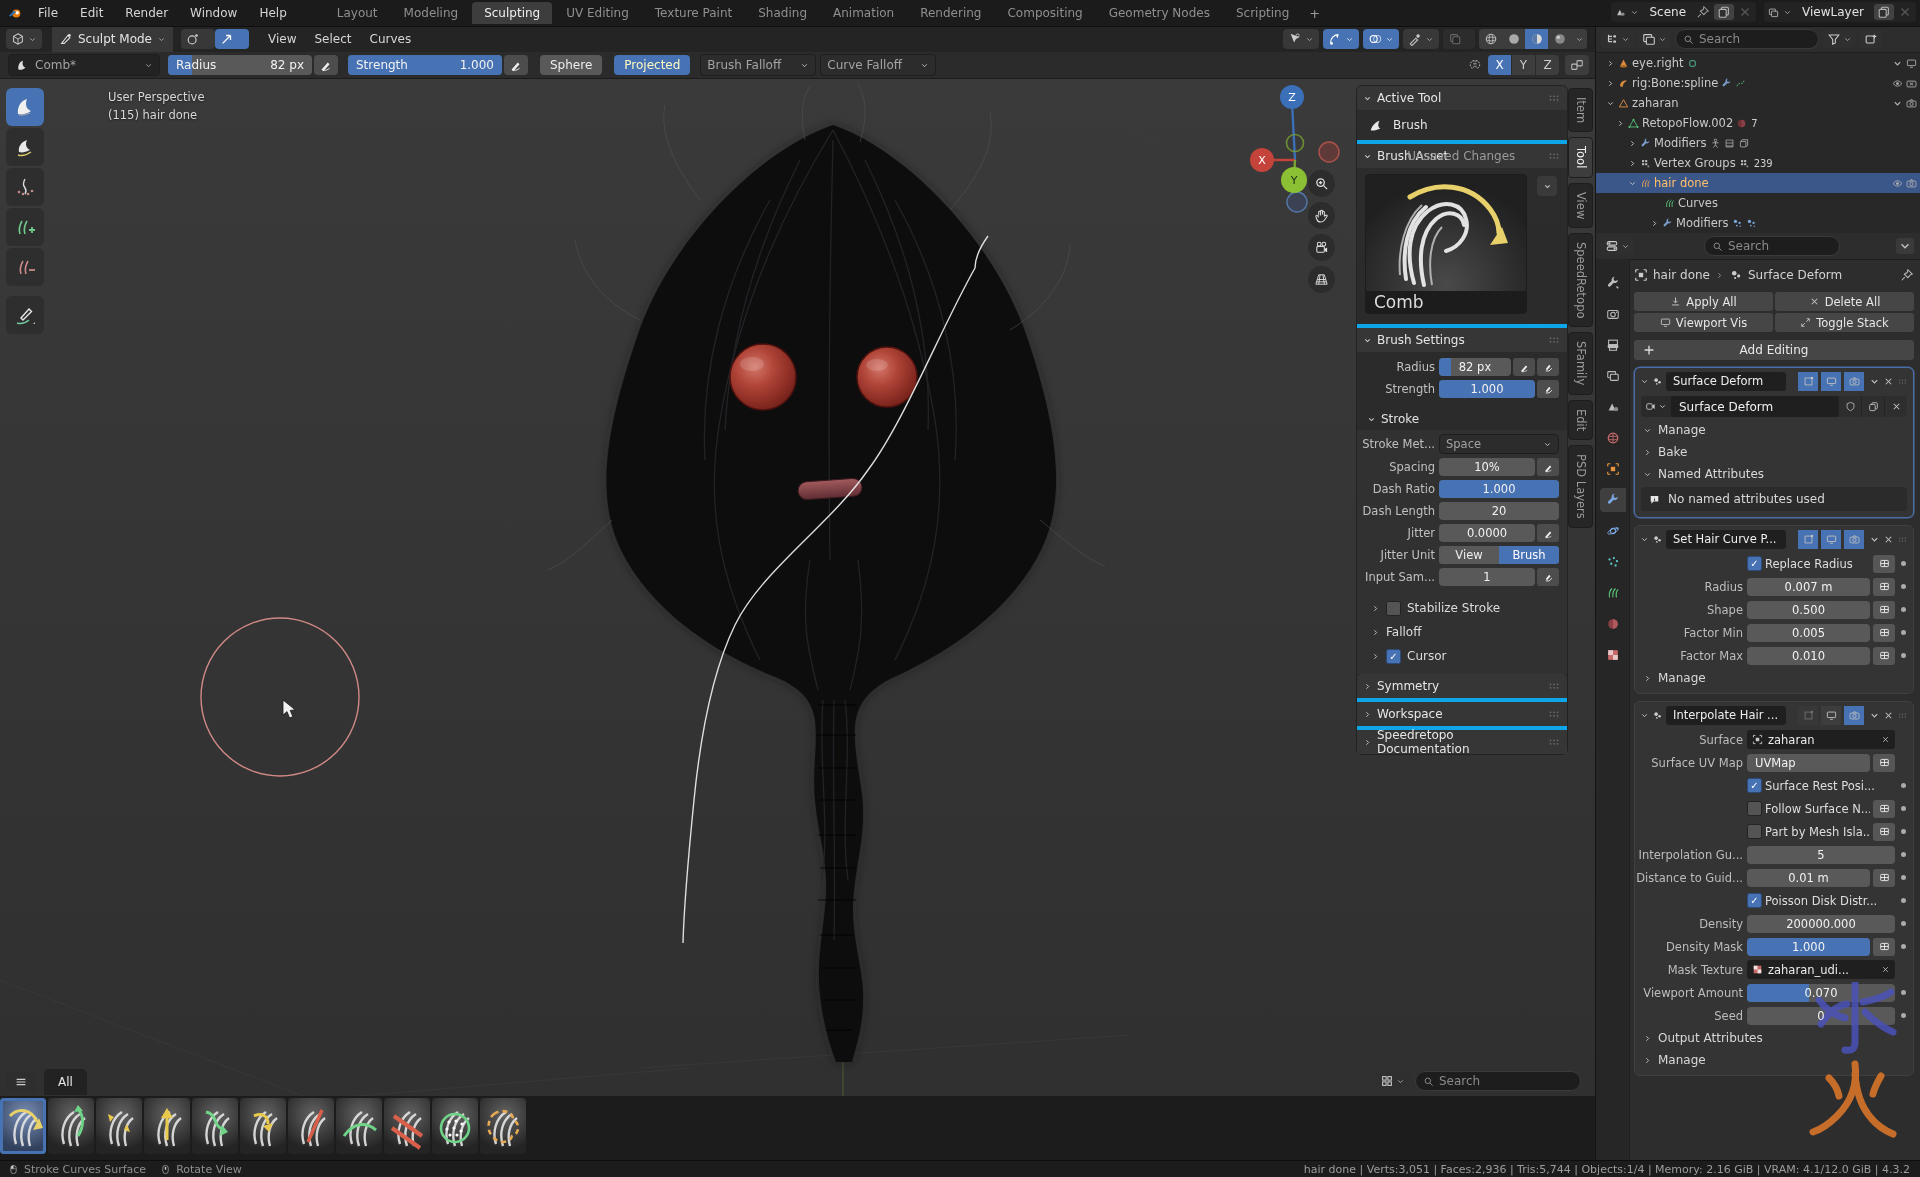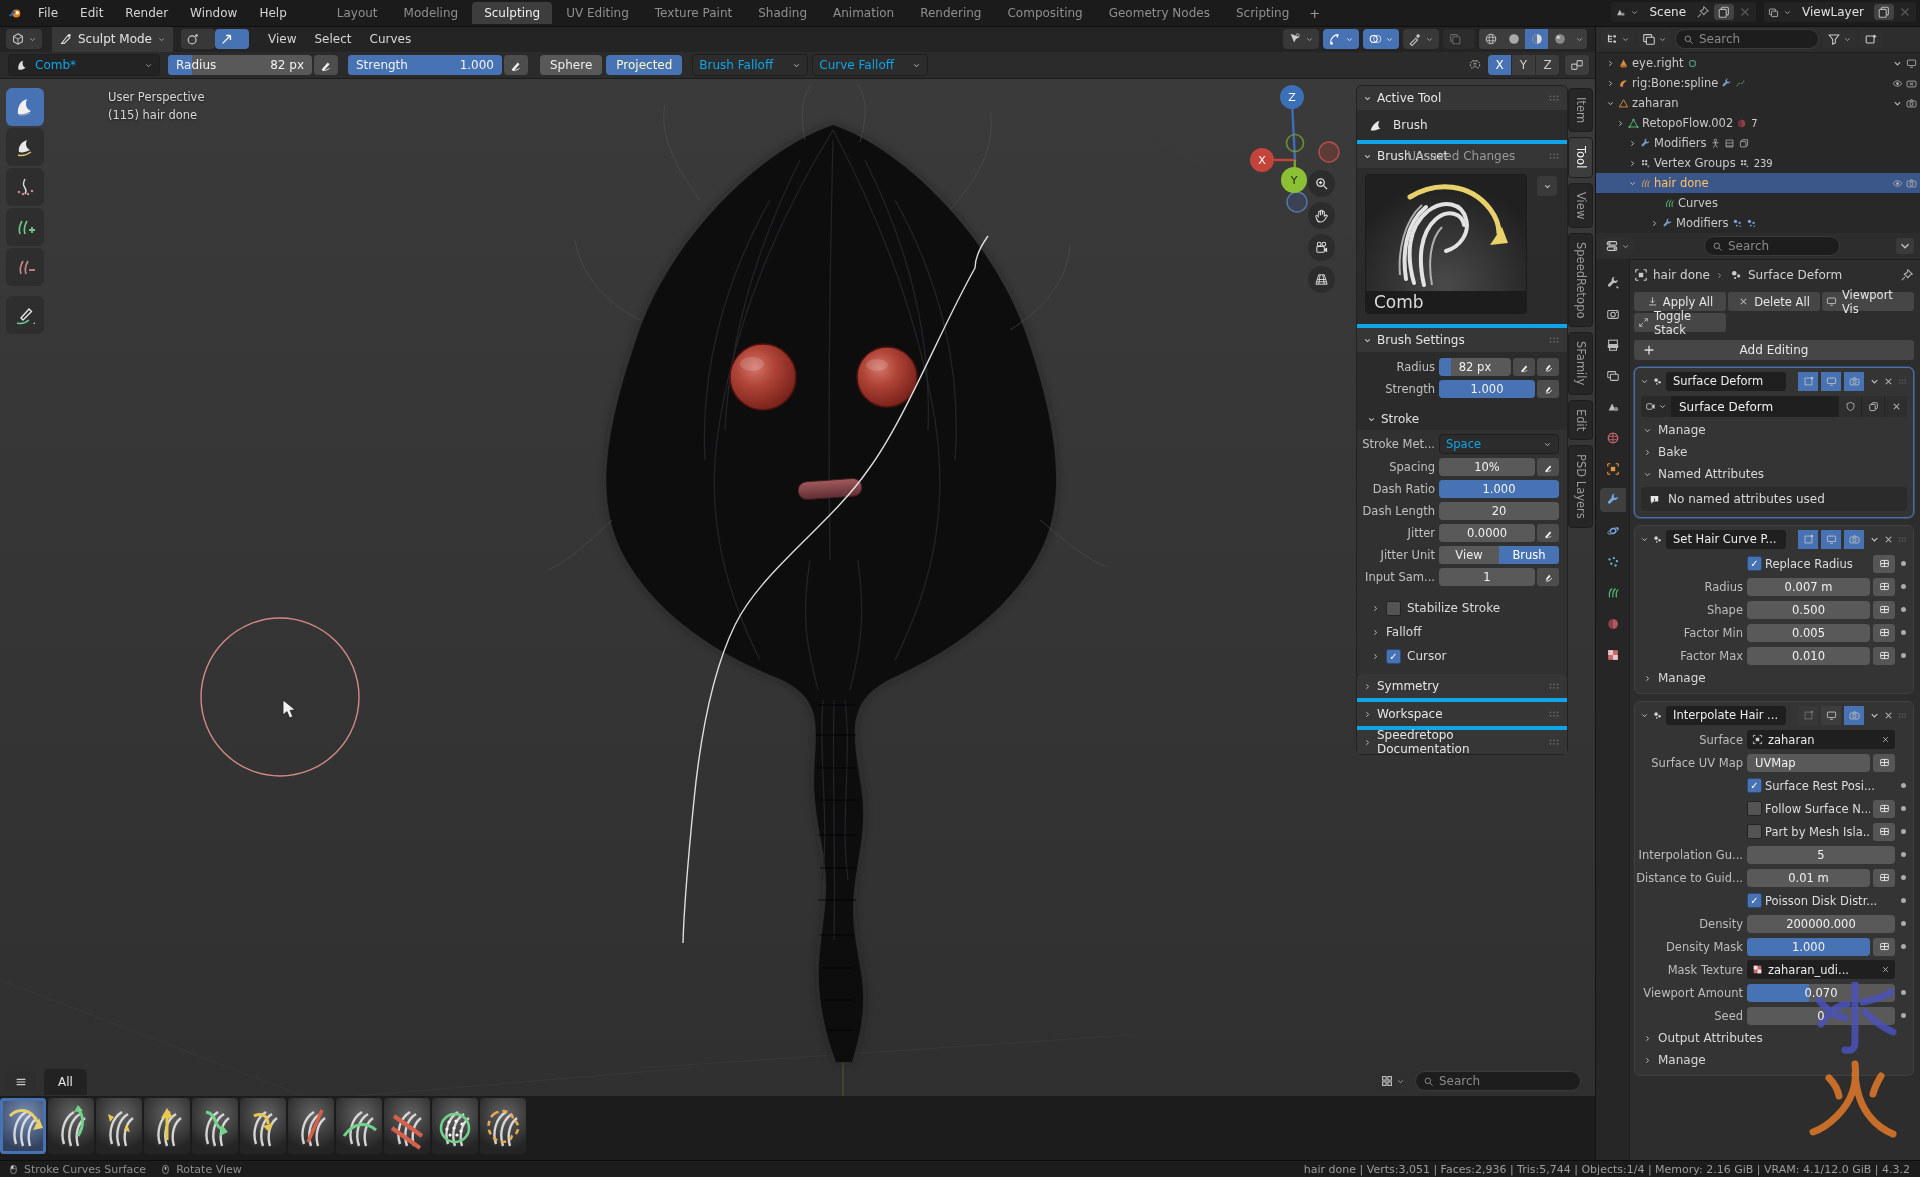--- a/index.html
+++ b/index.html
@@ -29,21 +29,21 @@
   #tool-header{position:absolute;left:0;top:52px;width:1595px;height:26px;background:#2b2b2b;border-bottom:1px solid #1c1c1c;display:flex;align-items:center;z-index:25;}
   .hbtn{display:flex;align-items:center;gap:3px;background:#383838;border-radius:4px;height:20px;padding:0 5px;}
   .hbtn.blue{background:#4772b3;color:#fff}
   .hmenu{padding:3px 9px;color:#d6d6d6;border-radius:4px}
   .pill{display:flex;align-items:center;gap:5px;background:#383838;border-radius:4px;height:36px;padding:0 7px;color:#e4e4e4;}
   .slider{position:relative;height:20px;background:#595959;border-radius:4px;overflow:hidden;display:flex;align-items:center;justify-content:space-between;padding:0 8px;color:#f2f2f2;}
   .slider .fill{position:absolute;left:0;top:0;bottom:0;background:#4772b3;}
   .slider span{position:relative;z-index:1}
   .tbtn{height:20px;display:flex;align-items:center;justify-content:center;background:#595959;border-radius:4px;color:#eee;padding:0 10px;}
   .tbtn.blue{background:#4772b3;color:#fef9c3}
-  .drop{display:flex;align-items:center;justify-content:space-between;background:#2c2c2c;border:1px solid #1e1e1e;border-radius:4px;height:20px;padding:0 6px;color:#0ea5e9;gap:6px}
+  .drop{display:flex;align-items:center;justify-content:space-between;background:#2c2c2c;border:1px solid #1e1e1e;border-radius:4px;height:20px;padding:0 6px;color:#a3a3a3;gap:6px}
   .iconbtn{width:24px;height:20px;background:#4d4d4d;border-radius:4px;display:flex;align-items:center;justify-content:center;}
   .axbtn{width:23px;height:20px;display:flex;align-items:center;justify-content:center;background:#3d3d3d;color:#ccc;}
   .axbtn.on{background:#4772b3;color:#fff}
 
   
   #viewport{position:absolute;left:0;top:78px;width:1595px;height:1082px;background:linear-gradient(180deg,#3a3a3a 0%,#343434 55%,#2f2f30 100%);overflow:hidden;}
   #vp-overlay{position:absolute;left:108px;top:10px;color:#d8d8d8;font-size:11.5px;line-height:18px;text-shadow:0 1px 2px rgba(0,0,0,.5);}
   #left-toolbar{position:absolute;left:6px;top:10px;display:flex;flex-direction:column;gap:2px;z-index:5;}
   #left-toolbar .tool{width:38px;height:38px;border-radius:6px;background:#2c2c2ccc;display:flex;align-items:center;justify-content:center;}
   #left-toolbar .tool.active{background:#4772b3;}
@@ -94,21 +94,21 @@
   .ghbtn{display:flex;align-items:center;gap:2px;background:#2f2f2f;border-radius:4px;height:18px;padding:0 4px;}
 
   
   #properties{position:absolute;left:1595px;top:233px;width:325px;height:927px;background:#2d2d2d;border-left:1px solid #141414;overflow:hidden;}
   #pr-head{height:26px;display:flex;align-items:center;gap:6px;padding:0 5px;background:#2d2d2d;border-bottom:1px solid #1f1f1f;}
   #pr-tabs{position:absolute;left:0;top:26px;width:33px;bottom:0;background:#262626;display:flex;flex-direction:column;align-items:center;gap:7px;padding-top:12px;border-right:1px solid #1f1f1f;}
   #pr-tabs .ptab{width:26px;height:24px;display:flex;align-items:center;justify-content:center;border-radius:4px 0 0 4px;}
   #pr-tabs .ptab.active{background:#3f3f3f;}
   #pr-body{position:absolute;left:33px;top:26px;right:0;bottom:0;padding:5px 7px 0 5px;overflow:hidden;}
   #breadcrumb{display:flex;align-items:center;gap:5px;height:22px;color:#d2d2d2;}
-  #act-grid{display:grid;grid-template-columns:1fr 1fr 1fr;gap:2px;margin:6px 0 0 0;}
+  #act-grid{display:grid;grid-template-columns:1fr 1fr;gap:2px;margin:6px 0 0 0;}
   .pbtn{height:19px;background:#464646;border-radius:3px;display:flex;align-items:center;justify-content:center;gap:5px;color:#e6e6e6;font-size:11.5px;padding:0 4px;}
   #addmod{margin-top:8px;height:20px;background:#464646;border-radius:3px;display:flex;align-items:center;color:#e8e8e8;position:relative;justify-content:center;}
   #addmod .ic{position:absolute;left:8px}
   .mod-panel{margin-top:7px;background:#343434;border:1px solid #404040;border-radius:6px;padding-bottom:4px;}
   .mod-panel.sel{border-color:#4a6ea8;box-shadow:0 0 0 .5px #4a6ea8;}
   .mod-head{height:26px;display:flex;align-items:center;gap:3px;padding:0 5px;}
   .mod-name{background:#1f1f1f;border-radius:3px;height:19px;display:flex;align-items:center;padding:0 7px;color:#eee;width:106px;font-size:11.5px;white-space:nowrap;overflow:hidden}
   .mtog{width:20px;height:19px;display:flex;align-items:center;justify-content:center;background:#3d3d3d;}
   .mtog.on{background:#4772b3;color:#fff}
   .mtog.dim{opacity:.45}
@@ -429,21 +429,21 @@
       <span>1.000</span>
     </div>
     <div class="iconbtn" style="margin-left:2px">
         <span class="ic">
           <svg viewBox="0 0 16 16">
             <path d="M3 13 L10 5 l2 2 -7 8z" fill="#eee"></path>
             <path d="M4 14 q4 1 8-2" stroke="#eee" fill="none"></path>
           </svg>
         </span>
       </div>
-    <div id="th-shape" style="display:flex;gap:4px;margin-left:12px">
+    <div id="th-shape" style="display:flex;gap:12px;margin-left:12px">
         <div class="tbtn">Sphere</div>
         <div class="tbtn blue">Projected</div>
       </div>
     <div id="th-falloffs" style="display:flex;gap:4px;margin-left:10px">
         <div class="drop" style="width:102px">
           <span>Brush Falloff</span>
           <span class="ic xs">
             <svg viewBox="0 0 16 16">
               <path d="M4 6l4 4 4-4" stroke="currentColor" fill="none" stroke-width="1.7"></path>
             </svg>

